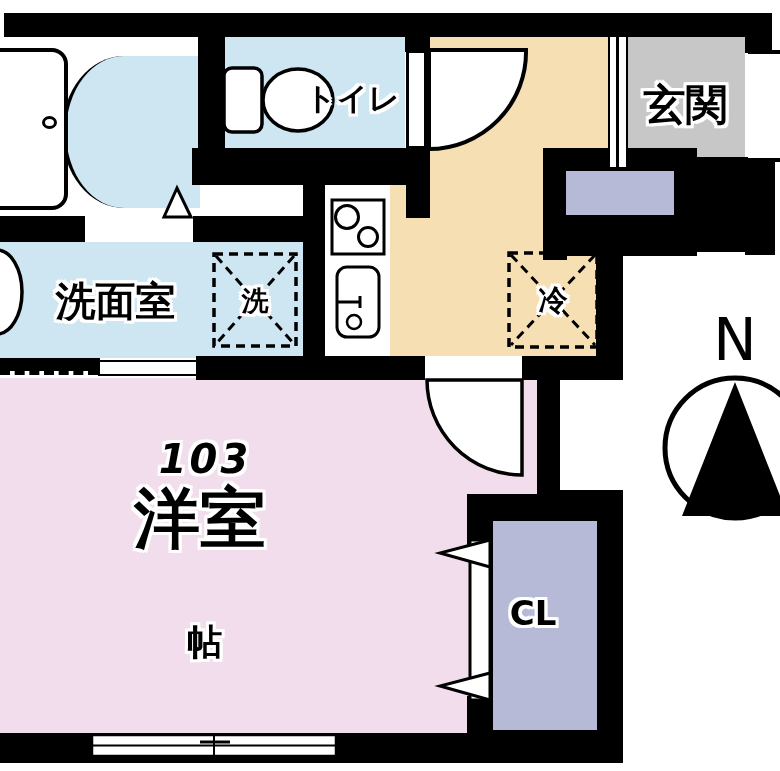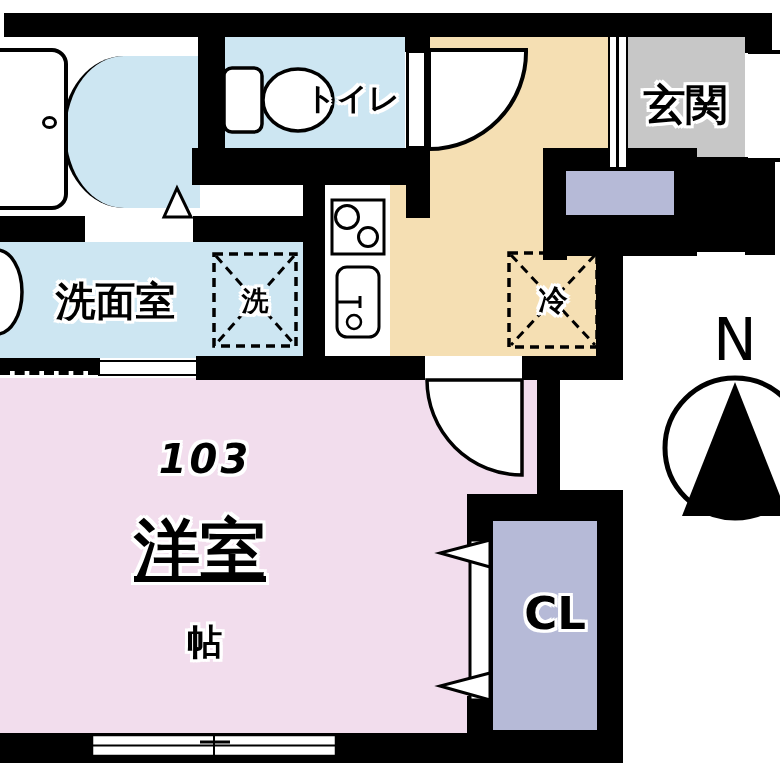--- a/index.html
+++ b/index.html
@@ -150,20 +150,20 @@
     <circle cx="80" cy="76" r="70" fill="#fff" stroke="#000" stroke-width="5"></circle>
     <polygon points="80,10 27,144 133,144" fill="#000"></polygon>
   </svg>
 
   <div class="lbl" style="left:295px;top:76px;width:115px;height:44px;font-size:31px;">トイレ</div>
   <div class="lbl" style="left:18px;top:274px;width:195px;height:54px;font-size:40px;">洗面室</div>
   <div class="lbl" style="left:626px;top:78px;width:119px;height:54px;font-size:42px;">玄関</div>
   <div class="lbl" style="left:225px;top:282px;width:60px;height:36px;font-size:27px;">洗</div>
   <div class="lbl" style="left:523px;top:281px;width:60px;height:38px;font-size:29px;">冷</div>
   <div class="lbl" style="left:125px;top:433px;width:160px;height:52px;font-size:40px;letter-spacing:3px;font-style:italic;">103</div>
-  <div class="lbl" style="left:90px;top:504px;width:220px;height:92px;font-size:66px;text-decoration:underline;">洋室</div>
+  <div class="lbl" style="left:90px;top:473px;width:220px;height:92px;font-size:66px;">洋室</div>
   <div class="lbl" style="left:85px;top:598px;width:235px;height:88px;font-size:64px;">
       <span class="unit">帖</span>
   </div>
-  <div class="lbl" style="left:505px;top:584px;width:100px;height:58px;font-size:45px;">CL</div>
+  <div class="lbl" style="left:483px;top:584px;width:100px;height:58px;font-size:34px;">CL</div>
   <div class="lbl" style="left:700px;top:308px;width:70px;height:64px;font-size:58px;font-weight:normal;text-shadow:none;">N</div>
 
 </div>
 
 </body></html>

